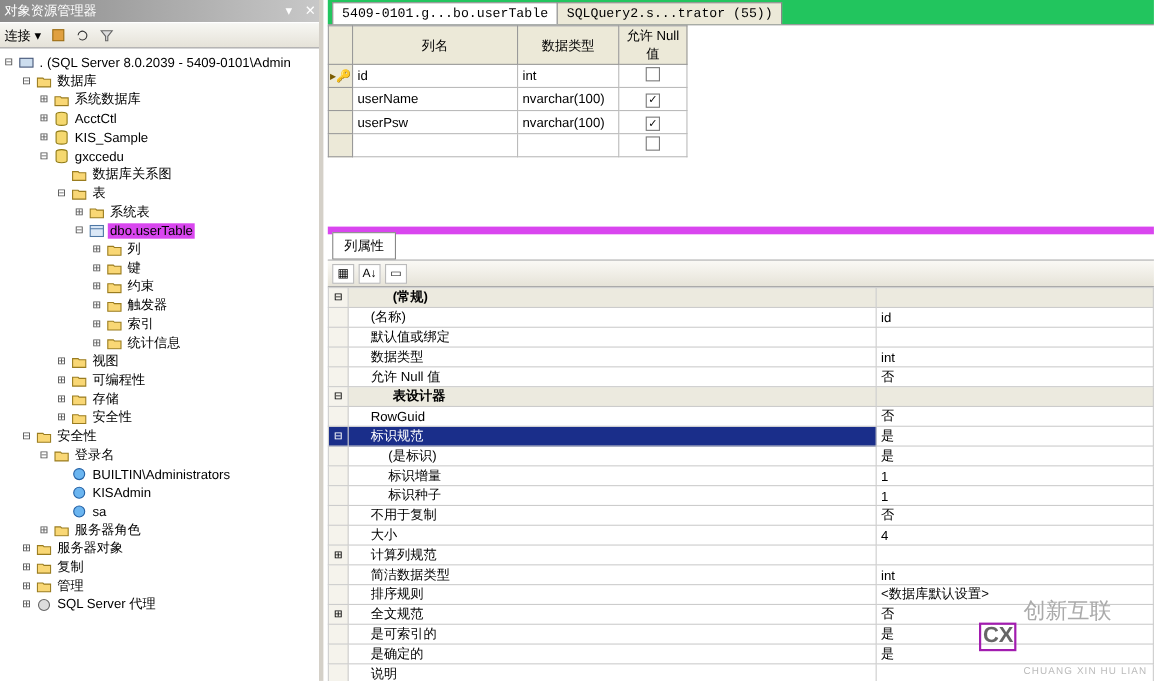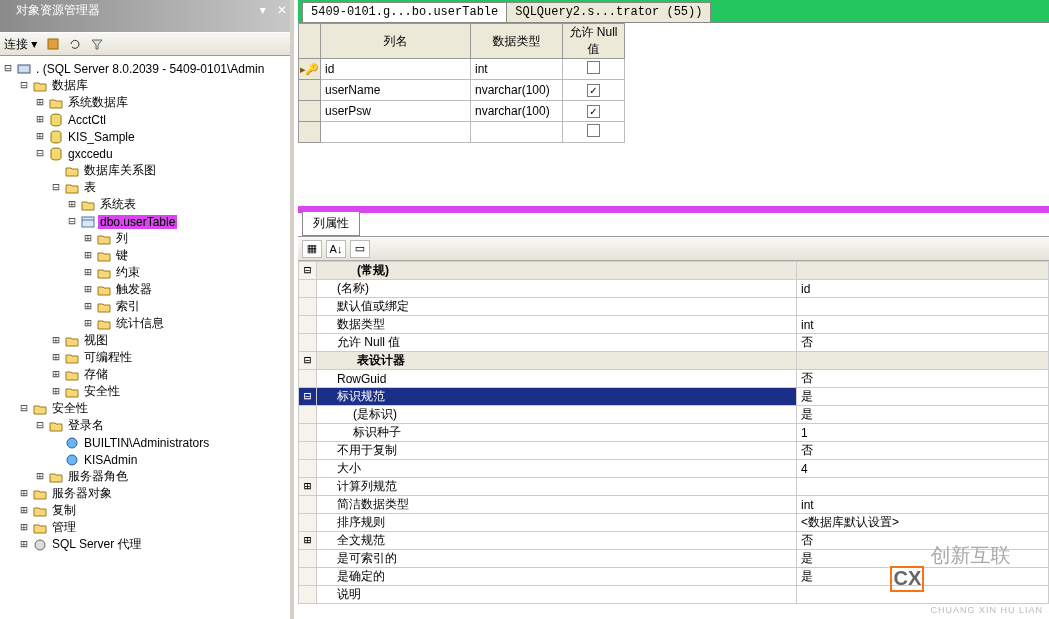--- a/index.html
+++ b/index.html
@@ -1,20 +1,20 @@
 <!DOCTYPE html>
 <html><head>
 <meta charset="utf-8">
 <style>
 * { box-sizing: border-box; margin: 0; padding: 0; }
 body { font-family: Tahoma, "SimSun", sans-serif; font-size: 12px; background: #fff; width: 1049px; height: 619px; overflow: hidden; position: relative; }
 
 
 .left-panel { position: absolute; left: 0; top: 0; width: 294px; height: 619px; border-right: 4px solid #d4d0c8; background: #fff; }
-.left-titlebar { height: 32px; background: linear-gradient(to right, #8a8a8a, #c8c8c8); color: #fff; padding-left: 16px; line-height: 20px; display: flex; justify-content: space-between; }
+.left-titlebar { height: 20px; background: linear-gradient(to right, #8a8a8a, #c8c8c8); color: #fff; padding-left: 4px; line-height: 20px; display: flex; justify-content: space-between; }
 .left-titlebar .btns span { display:inline-block; width:16px; text-align:center; color:#fff; cursor:default; }
 .left-toolbar { height: 24px; background: linear-gradient(#f7f7f3,#e5e2d8); border-top:1px solid #fff; border-bottom:1px solid #999; display:flex; align-items:center; padding-left:4px; gap:2px; }
 .left-toolbar .lbl { margin-right:4px; }
 .tb-icon { display:inline-flex; width:20px; height:20px; align-items:center; justify-content:center; color:#333; }
 .tb-icon.conn { color:#b06600; }
 .tree { overflow:auto; height: calc(100% - 44px); padding-top:4px; }
 .node { display:flex; align-items:center; height:17px; white-space:nowrap; }
 .node .tw { width:16px; text-align:center; font-family: "Courier New", monospace; color:#555; cursor:default; }
 .node .tw.blank { color:transparent; }
 .node .ico { width:16px; height:16px; display:inline-flex; align-items:center; justify-content:center; margin-right:2px; }
@@ -61,21 +61,21 @@
 .props-grid .pname { width:480px; }
 .props-grid .pval { }
 .props-grid tr.sel td { background:#1a2e8a; color:#fff; }
 .props-grid tr.sel td.pval { background:#fff; color:#000; }
 .props-grid .dim { color:#000000; }
 .props-grid .ind1 { padding-left:20px; }
 .props-grid .ind2 { padding-left:36px; }
 
 
 .watermark { position:absolute; right:6px; bottom:4px; font-size:20px; color:#aaa; font-family: Arial, sans-serif; display:flex; align-items:center; gap:6px;}
-.watermark .lg { width:34px; height:26px; border:2px solid #f97316; display:inline-flex; align-items:center; justify-content:center; font-weight:bold; color:#666; }
+.watermark .lg { width:34px; height:26px; border:2px solid #a21caf; display:inline-flex; align-items:center; justify-content:center; font-weight:bold; color:#666; }
 .watermark .sub { font-size:9px; color:#bbb; display:block; letter-spacing:1px;margin-top:36px; }
 </style>
 </head>
 <body>
 
 <div class="left-panel">
   <div class="left-titlebar">
     <span>对象资源管理器</span>
     <span class="btns">
       <span>▾</span>
@@ -335,20 +335,30 @@
         <span class="ind i3"></span>
         <span class="tw blank">·</span>
         <span class="ico user">
           <svg width="14" height="14">
             <circle cx="7" cy="7" r="5"></circle>
           </svg>
         </span>
         <span class="label">KISAdmin</span>
       </div>
     <div class="node">
+        <span class="ind i3"></span>
+        <span class="tw blank">·</span>
+        <span class="ico user">
+          <svg width="14" height="14">
+            <circle cx="7" cy="7" r="5"></circle>
+          </svg>
+        </span>
+        <span class="label">sa</span>
+      </div>
+    <div class="node">
         <span class="ind i2"></span>
         <span class="tw">⊞</span>
         <span class="ico folder">
           <svg width="14" height="12">
             <path d="M1 3h5l1 1h6v7H1z"></path>
           </svg>
         </span>
         <span class="label">服务器角色</span>
       </div>
     <div class="node">
@@ -487,20 +497,25 @@
             <td class="pname ind1">标识规范</td>
             <td class="pval">是</td>
           </tr>
       <tr>
             <td class="exp"></td>
             <td class="pname ind2">(是标识)</td>
             <td class="pval">是</td>
           </tr>
       <tr>
             <td class="exp"></td>
+            <td class="pname ind2">标识增量</td>
+            <td class="pval">1</td>
+          </tr>
+      <tr>
+            <td class="exp"></td>
             <td class="pname ind2">标识种子</td>
             <td class="pval">1</td>
           </tr>
       <tr>
             <td class="exp"></td>
             <td class="pname ind1">不用于复制</td>
             <td class="pval">否</td>
           </tr>
       <tr>
             <td class="exp"></td>

